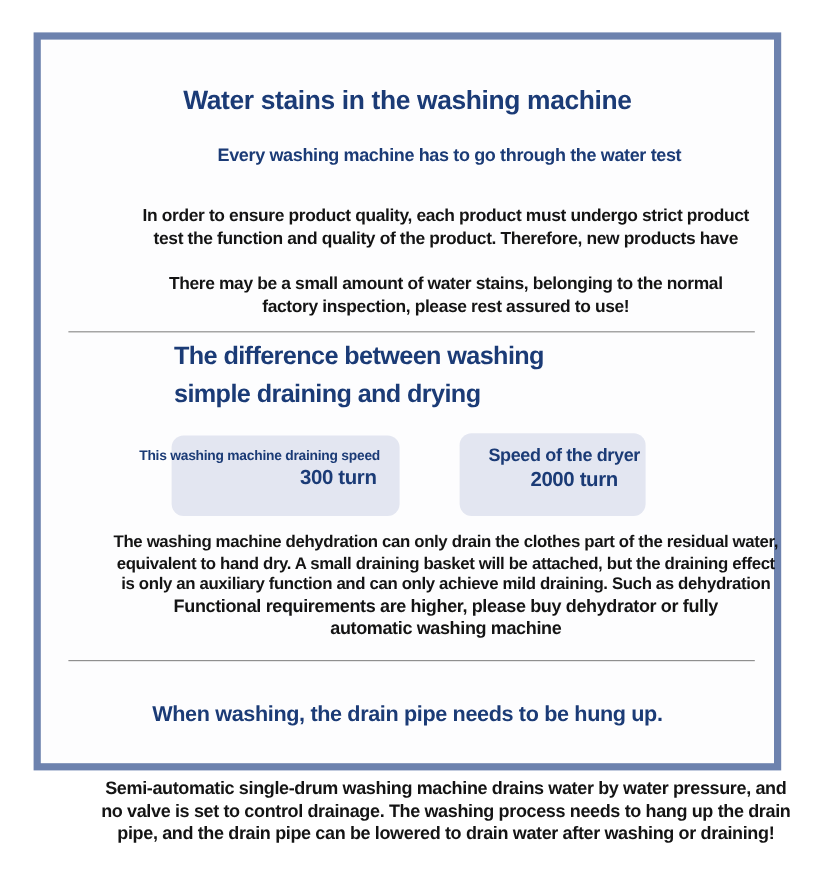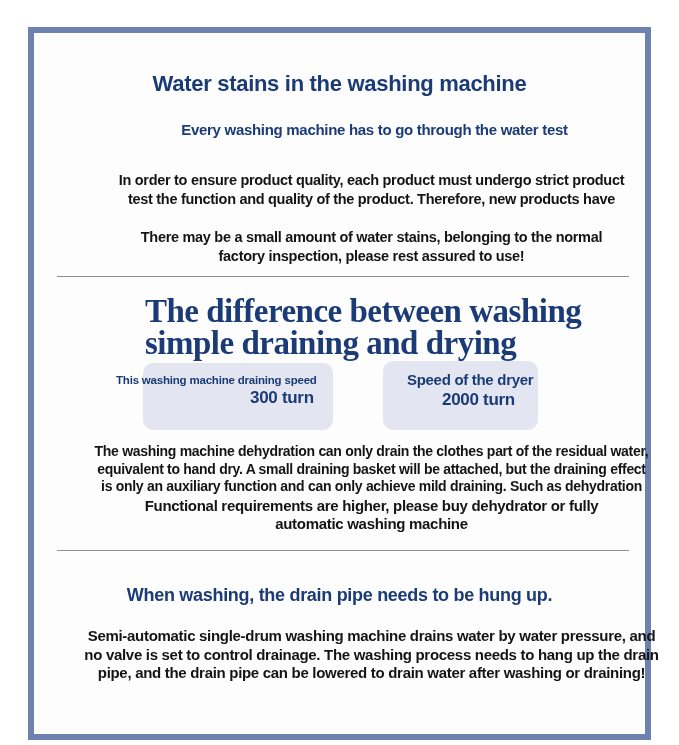--- a/index.html
+++ b/index.html
@@ -9,21 +9,21 @@
     height: 745px;
     background: #ffffff;
     font-family: "Liberation Sans", sans-serif;
     overflow: hidden;
   }
   .frame {
     position: absolute;
     left: 28px;
     top: 27px;
     width: 623px;
-    height: 713px;
+    height: 615px;
     box-sizing: border-box;
     border: 6px solid #6d82ae;
     background: #fdfdfe;
   }
   .frame * { box-sizing: border-box; }
   .abs { position: absolute; }
   .center-text { left: 0; width: 100%; text-align: center; }
   .navy { color: #1b3b76; }
   .black { color: #141414; margin-left: 32px; }
   .bold { font-weight: 700; }
@@ -51,26 +51,25 @@
   .para-2 { top: 195px; }
   .divider {
     left: 23px;
     width: 572px;
     height: 0;
     border-top: 1px solid #8f8f8f;
   }
   .divider-1 { top: 243px; }
   .divider-2 { top: 517px; }
   .big-heading {
-    top: 262px;
+    top: 248px;
     left: 111px;
-    font-size: 33px;
+    font-size: 21px;
     line-height: 32px;
     letter-spacing: -0.5px;
-    font-family: Liberation Serif, serif;
   }
   .card {
     background: #e3e6f1;
     border-radius: 10px;
   }
   .card-left  { left: 109px; top: 330px; width: 190px; height: 67px; }
   .card-right { left: 349px; top: 328px; width: 155px; height: 69px; }
   .card-label-left {
     left: 82px; top: 341px;
     font-size: 11.5px;
@@ -94,21 +93,21 @@
     font-size: 17px;
     letter-spacing: -0.3px;
   }
   .para-3 { top: 410px; font-size: 14px; line-height: 17.5px; }
   .para-4 { top: 464px; font-size: 15px; line-height: 18px; }
   .sub-heading {
     top: 552px;
     font-size: 18px;
     letter-spacing: -0.3px;
   }
-  .para-5 { top: 594px; font-size: 15px; line-height: 18.5px; }
+  .para-5 { top: 616px; font-size: 15px; line-height: 18.5px; }
 </style>
 </head>
 <body>
 
 <div class="frame">
 
   <div class="abs center-text main-title navy bold">Water stains in the washing machine</div>
 
   <div class="abs center-text subtitle navy bold">Every washing machine has to go through the water test</div>
 

